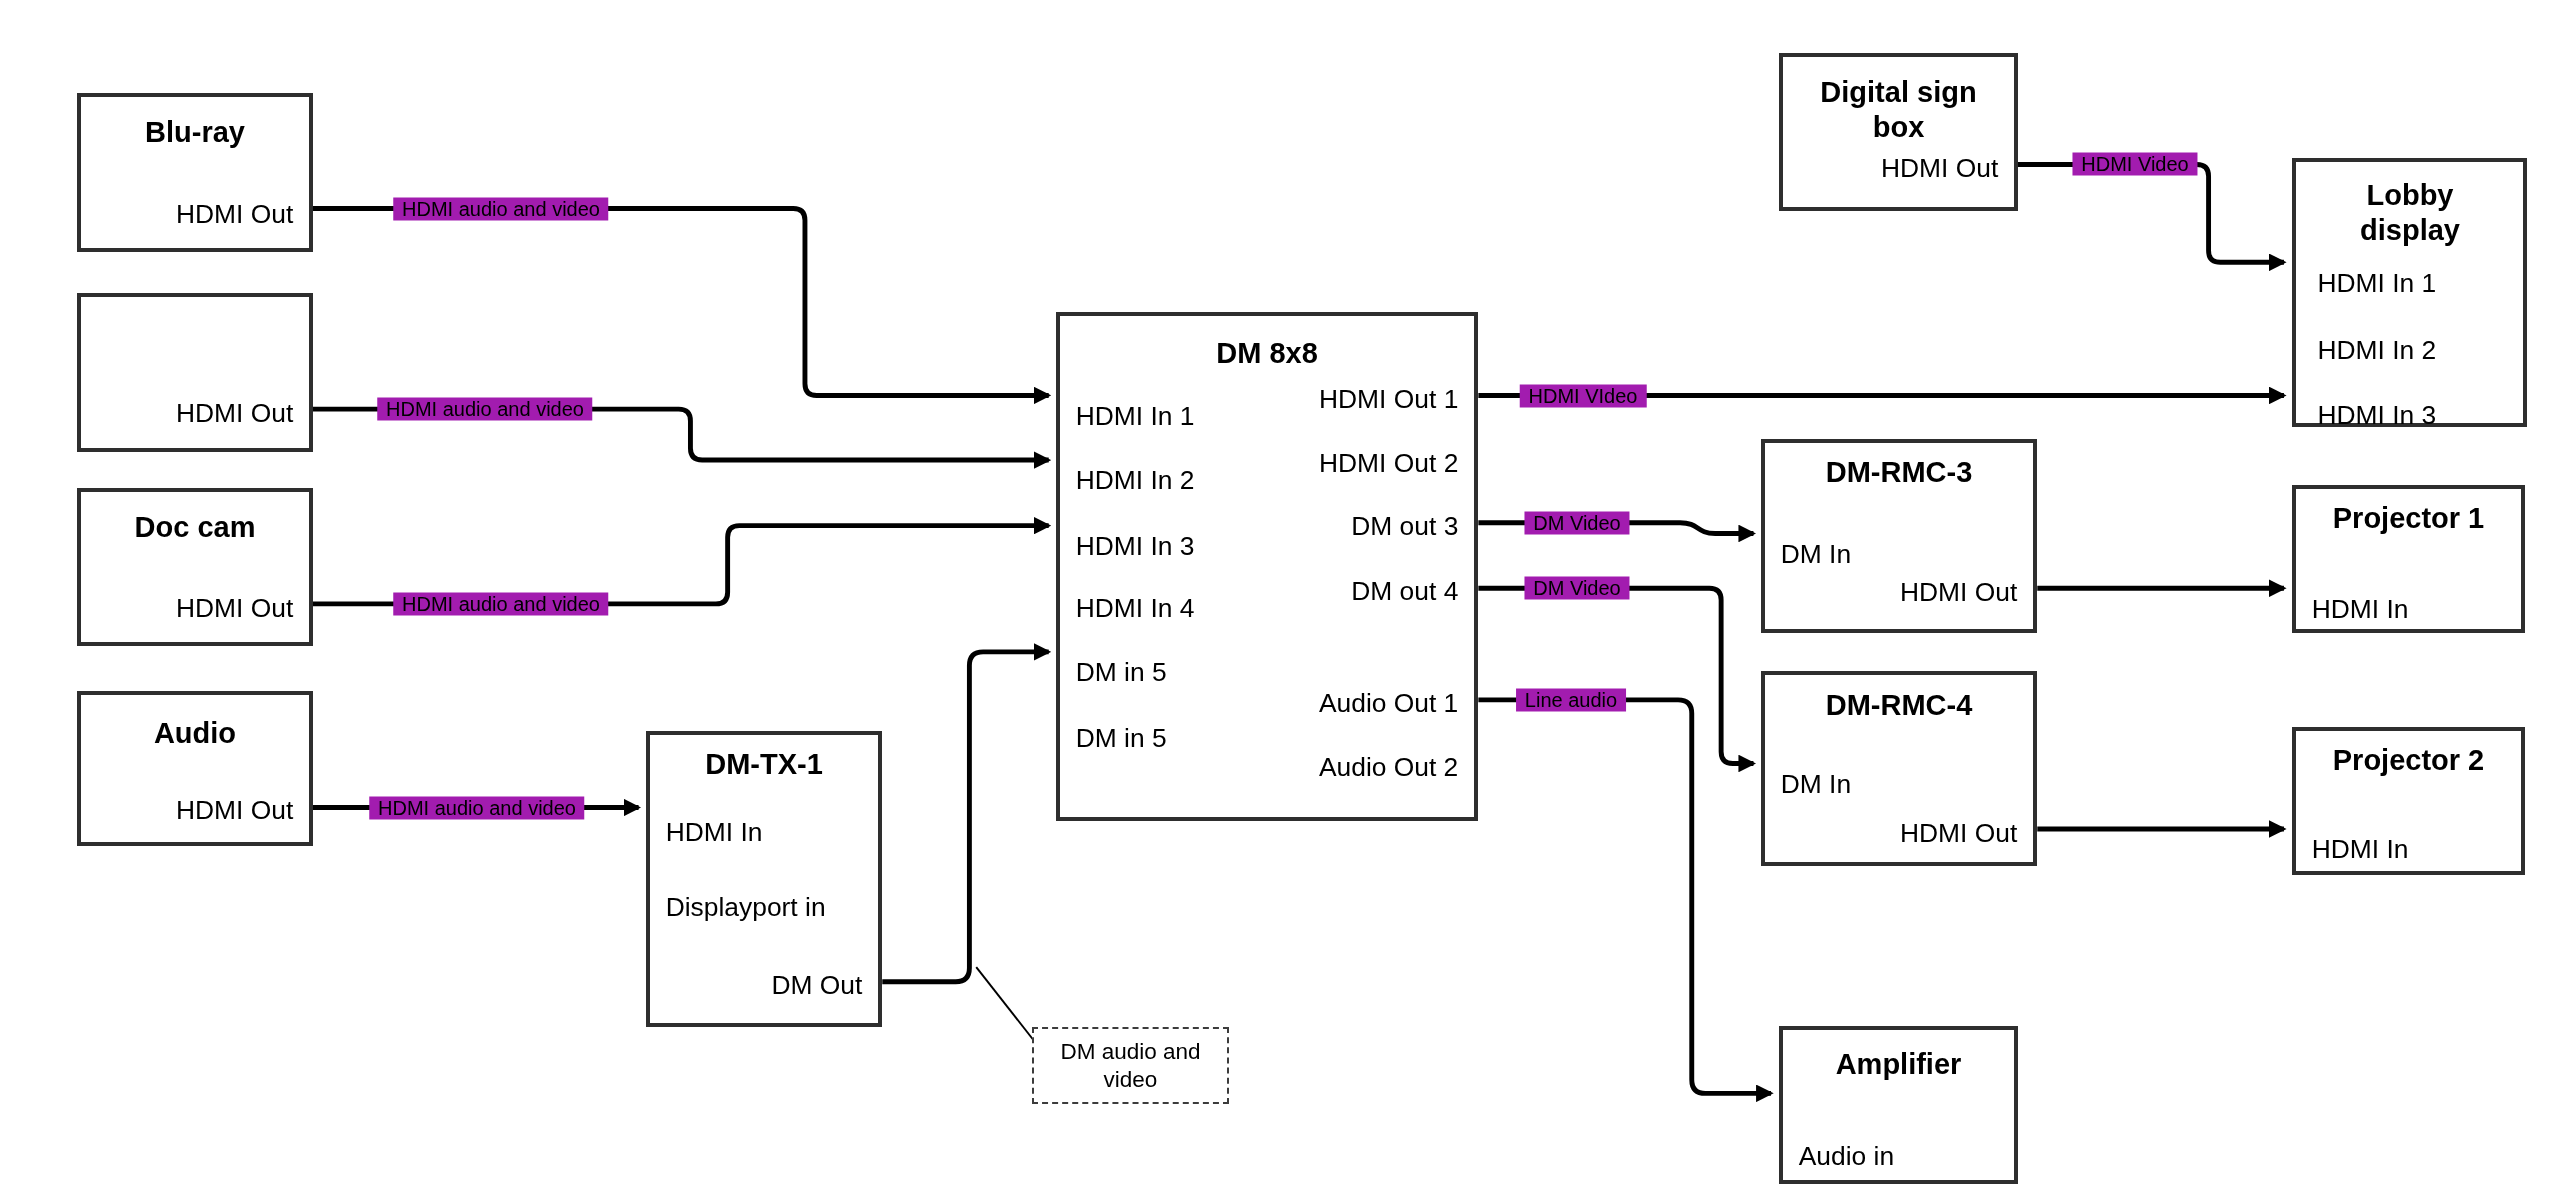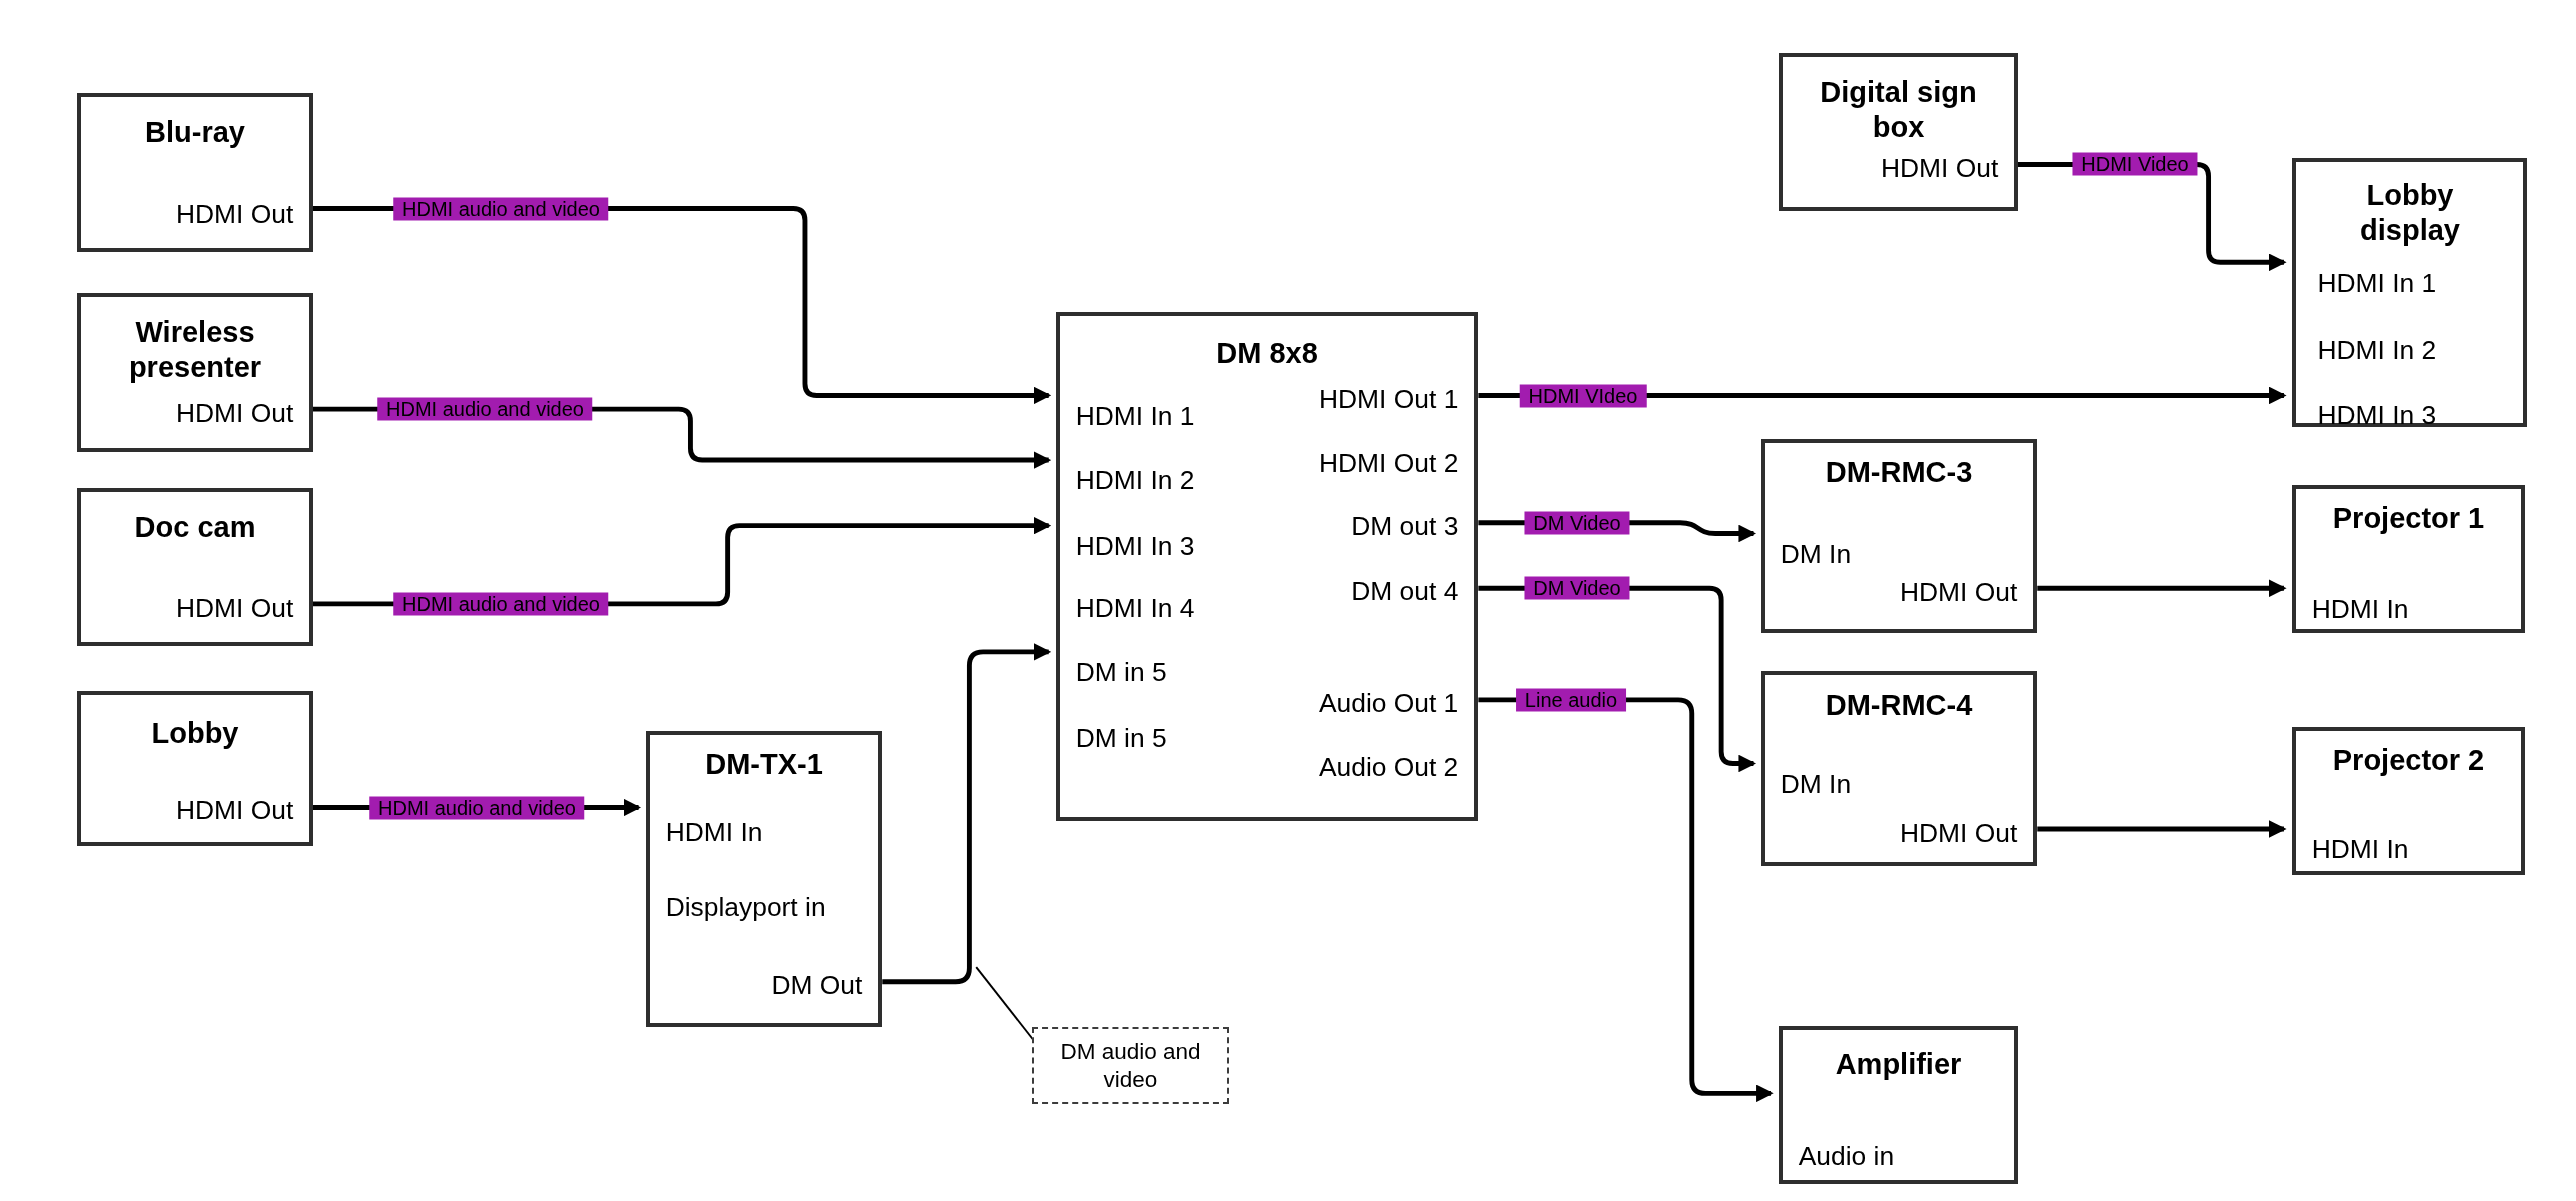--- a/index.html
+++ b/index.html
@@ -62,31 +62,30 @@
       <path stroke-width="2" d="M 997 988 L 1055 1062"></path>
     </g>
   </svg>
 
   <div class="node" id="n-bluray">
     <div class="title">Blu-ray</div>
     <div class="port pr" style="top:101px">HDMI Out</div>
   </div>
 
   <div class="node" id="n-wireless">
-    <div class="title">Wireless presenter</div>
     <div class="port pr" style="top:100px">HDMI Out</div>
   </div>
 
   <div class="node" id="n-doccam">
     <div class="title">Doc cam</div>
     <div class="port pr" style="top:100px">HDMI Out</div>
   </div>
 
   <div class="node" id="n-laptop">
-    <div class="title">Lobby</div>
+    <div class="title">Audio</div>
     <div class="port pr" style="top:99px">HDMI Out</div>
   </div>
 
   <div class="node" id="n-dmtx1">
     <div class="title">DM-TX-1</div>
     <div class="port pl" style="top:64px">HDMI In</div>
     <div class="port pl" style="top:139px">Displayport in</div>
     <div class="port pr" style="top:234px">DM Out</div>
   </div>
 

